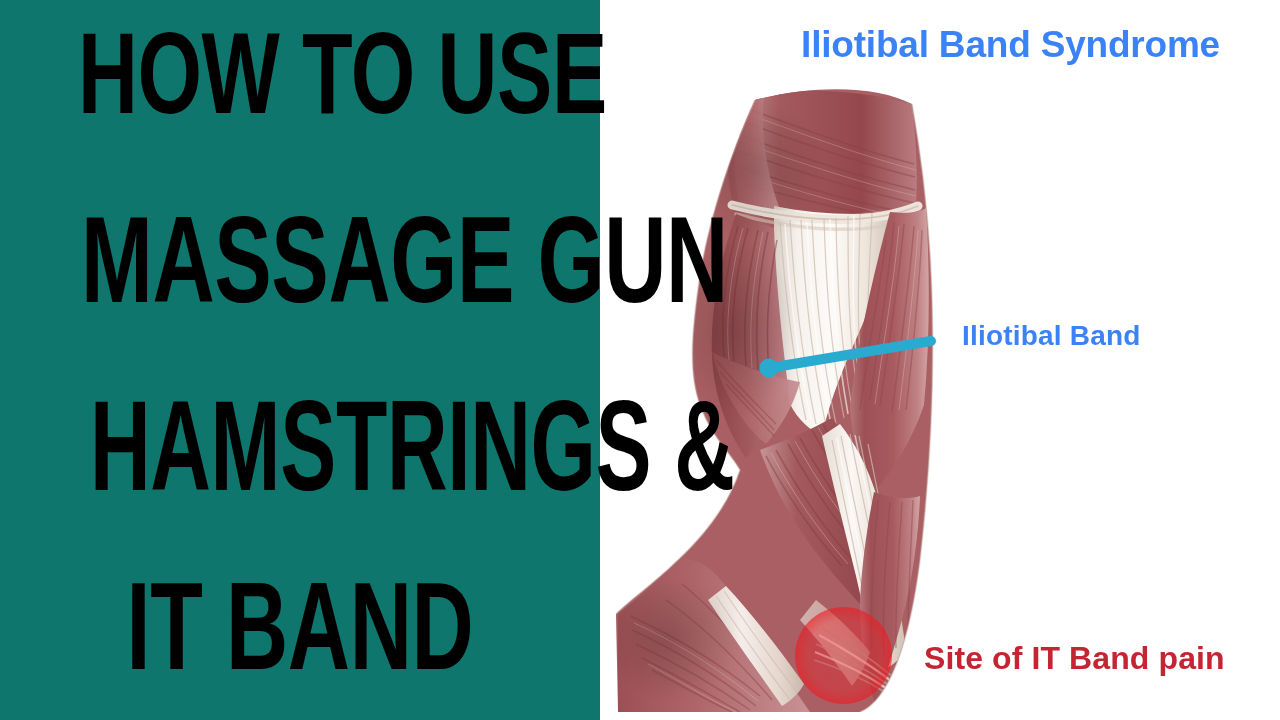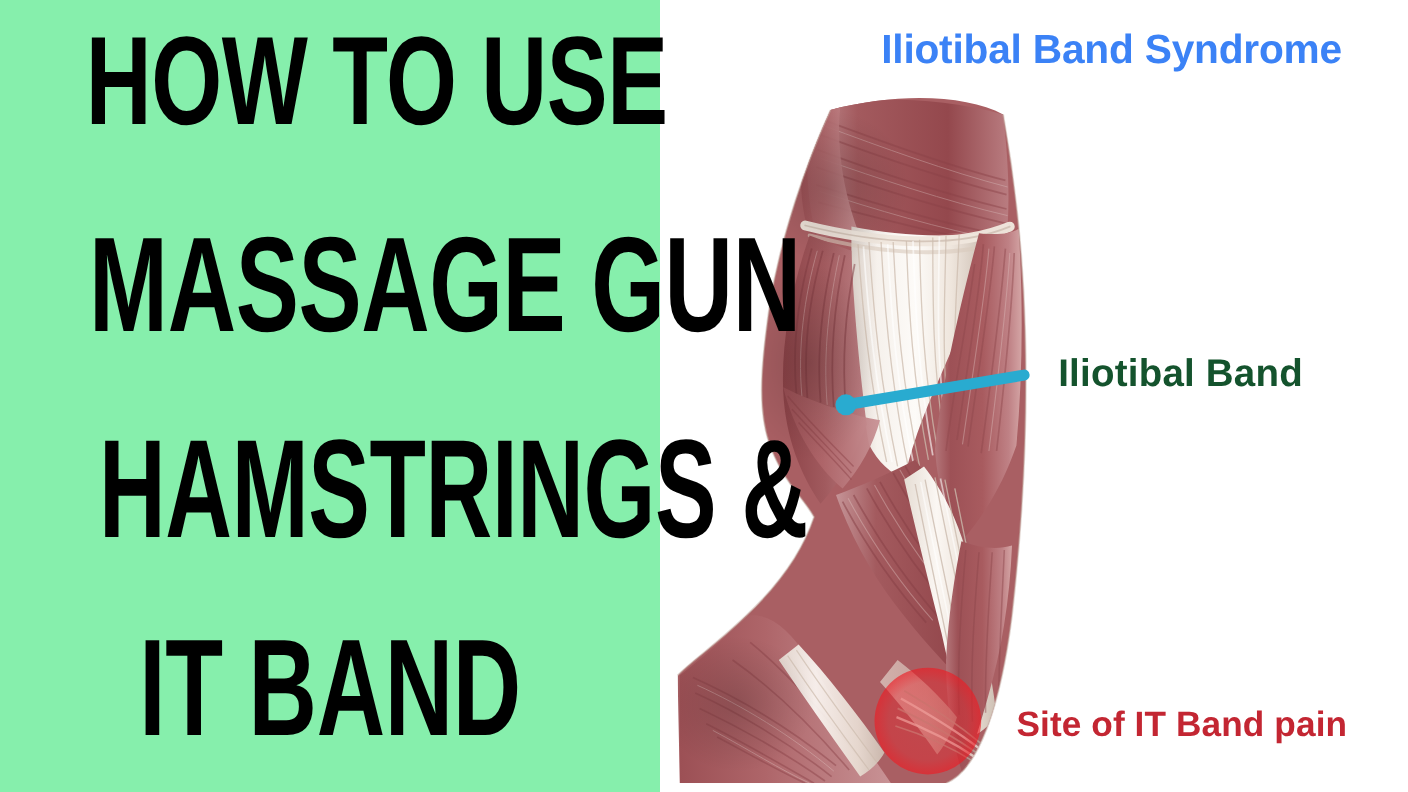--- a/index.html
+++ b/index.html
@@ -17,21 +17,21 @@
     font-family: "Liberation Sans", sans-serif;
   }
 
   
   .title-block {
     position: absolute;
     left: 0;
     top: 0;
     width: 600px;
     height: 720px;
-    background: #86efac;
+    background: #0f766e;
     z-index: 40;
   }
   .title-line {
     position: absolute;
     color: #000000;
     font-family: "Liberation Sans Narrow", "Liberation Sans", sans-serif;
     font-weight: 700;
     white-space: nowrap;
     text-align: center;
     line-height: 1;
@@ -73,24 +73,24 @@
     top: 0;
     width: 720px;
     height: 720px;
   }
 
   
   .callout-itb-label {
     position: absolute;
     left: 402px;
     top: 320px;
-    color: #14532d;
+    color: #3b82f6;
     font-family: "Liberation Sans", sans-serif;
     font-weight: 700;
-    font-size: 35px;
+    font-size: 28px;
     letter-spacing: 0.2px;
     white-space: nowrap;
   }
   .callout-line-svg {
     position: absolute;
     left: 195px;
     top: 325px;
     width: 200px;
     height: 60px;
     overflow: visible;

